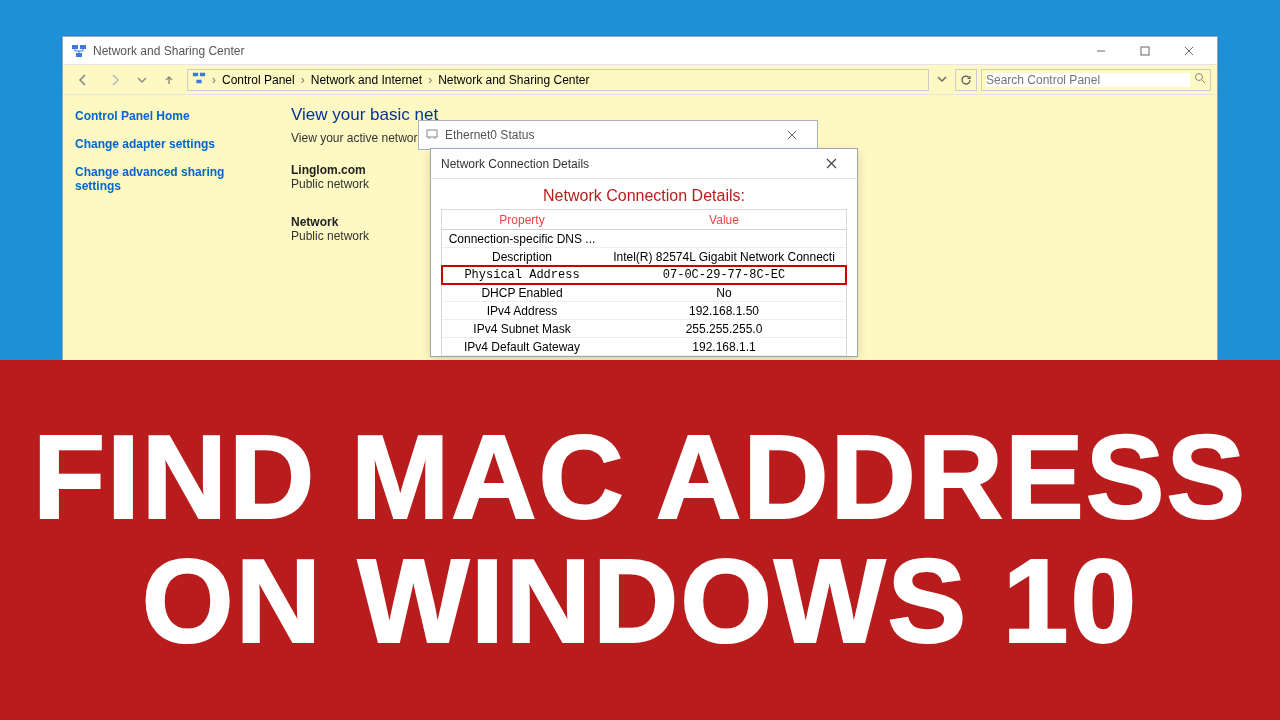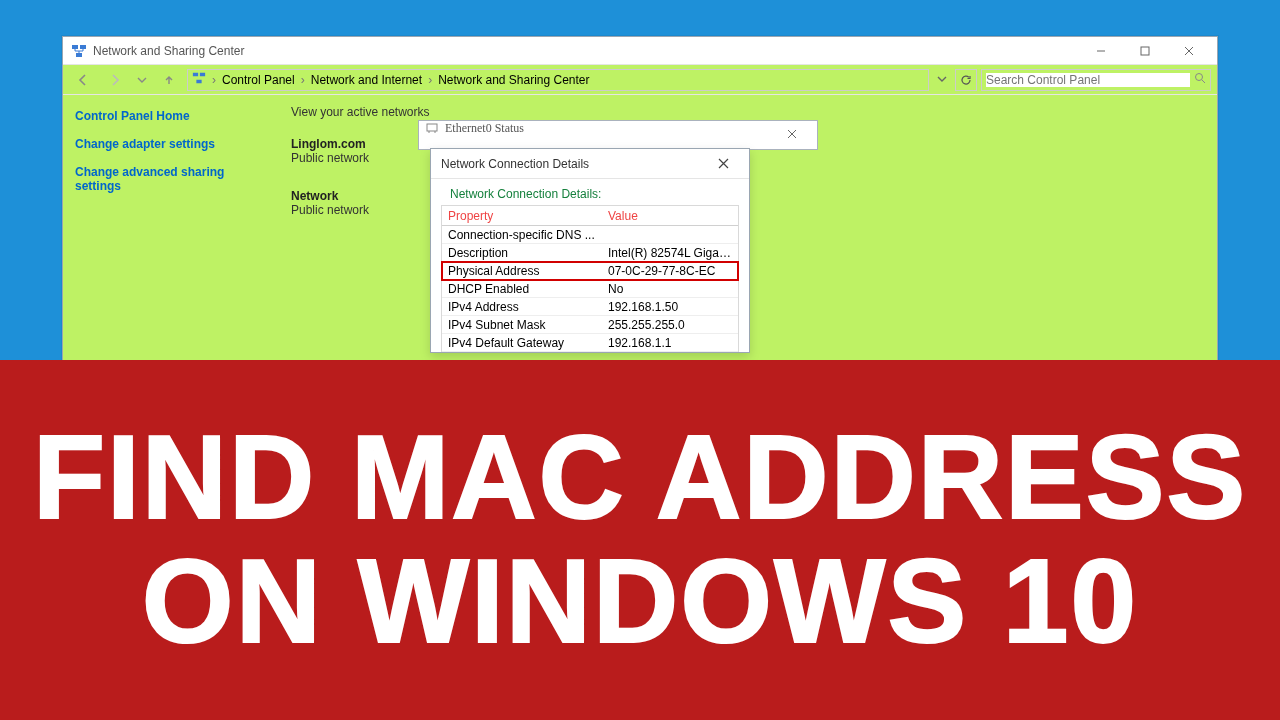--- a/index.html
+++ b/index.html
@@ -14,21 +14,21 @@
     overflow: hidden;
   }
 
   
   .win-main {
     position: absolute;
     left: 62px;
     top: 36px;
     width: 1156px;
     height: 380px;
-    background: #bef264;
+    background: #fef9c3;
     border: 1px solid #9aa6b2;
     box-shadow: 0 0 0 1px rgba(0,0,0,.05);
   }
   .titlebar {
     height: 28px;
     display: flex;
     align-items: center;
     padding: 0 6px 0 8px;
     background: #fff;
     border-bottom: 1px solid #e5e5e5;
@@ -102,66 +102,66 @@
 
   
   .win-eth {
     position:absolute;
     left: 418px; top: 120px;
     width: 400px; height: 30px;
     background:#fff;
     border:1px solid #aab2bd;
   }
   .win-eth .tb {
-    height:28px; display:flex; align-items:flex-start; padding:0 6px;
+    height:28px; display:flex; align-items:center; padding:0 6px;
     color:#555;
-    font-family:Liberation Serif, serif;
   }
   .win-eth .tb .spacer{flex:1;}
   .win-eth .closebtn{
     width:38px;height:26px;display:flex;align-items:center;justify-content:center;color:#666;
   }
 
   
   .win-det {
     position:absolute;
     left: 430px; top: 148px;
-    width: 320px;
+    width: 428px;
     background:#fff;
     border:1px solid #9aa6b2;
     box-shadow: 0 4px 10px rgba(0,0,0,.15);
+    text-align: center;
   }
   .win-det .tb {
     height:30px; display:flex; align-items:center;
     padding:0 6px 0 10px; border-bottom:1px solid #e5e5e5;
   }
   .win-det .tb .t { color:#333; }
   .win-det .tb .spacer{flex:1;}
   .win-det .closebtn{
     width:40px;height:28px;display:flex;align-items:center;justify-content:center;color:#555;
   }
   .win-det .caption{
-    padding:8px 19px 4px; color:#15803d; font-size:12px;
+    padding:8px 19px 4px; color:#b91c1c; font-size:16px;
   }
   .det-table {
     margin:0 10px; border:1px solid #d9d9d9; border-bottom:none;
     font-size:12px;
   }
   .det-head, .det-row {
     display:flex; align-items:center;
     border-bottom:1px solid #eee;
     height:18px;
   }
   .det-head { background:#fff; color:#ef4444; border-bottom:1px solid #d0d0d0; height:20px;}
   .det-cell {
     padding:0 6px; white-space:nowrap; overflow:hidden; text-overflow:ellipsis;
   }
   .c-prop { width:160px; }
   .c-val  { flex:1; }
-  .det-row.hl { outline:2px solid #d10000; outline-offset:-1px; }
+  .det-row.hl { outline:2px solid #d10000; outline-offset:-1px;font-family:Liberation Mono, monospace; }
 
   
   .banner {
     position:absolute;
     left:0; right:0;
     top: 360px;
     height: 360px;
     background:#b91c1c;
     color:#fff;
     display:flex; align-items:center; justify-content:center;
@@ -275,20 +275,21 @@
   </div>
 
   <div class="winbody">
     <div class="sidepane">
       <div class="side-item">Control Panel Home</div>
       <div class="side-item">Change adapter settings</div>
       <div class="side-item">Change advanced sharing settings</div>
     </div>
 
     <div class="mainpane">
+      <h2>View your basic net</h2>
       <div class="sub">View your active networks</div>
 
       <div class="netblk">
         <div class="nm">Linglom.com</div>
         <div class="tp">Public network</div>
       </div>
       <div class="netblk">
         <div class="nm">Network</div>
         <div class="tp">Public network</div>
       </div>

